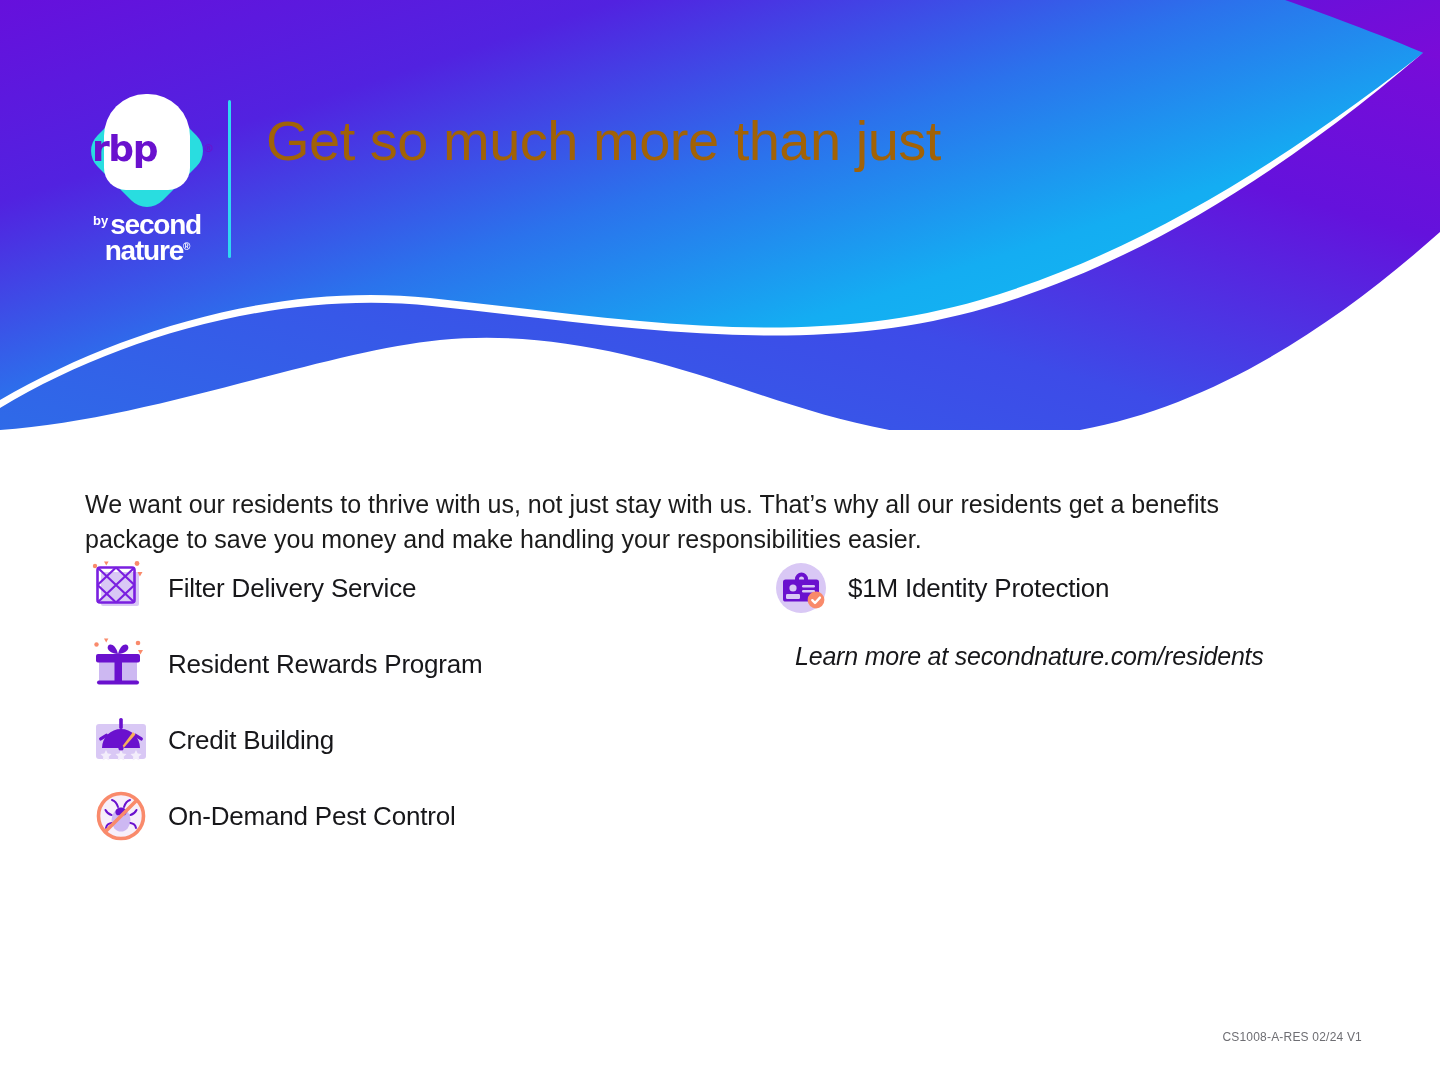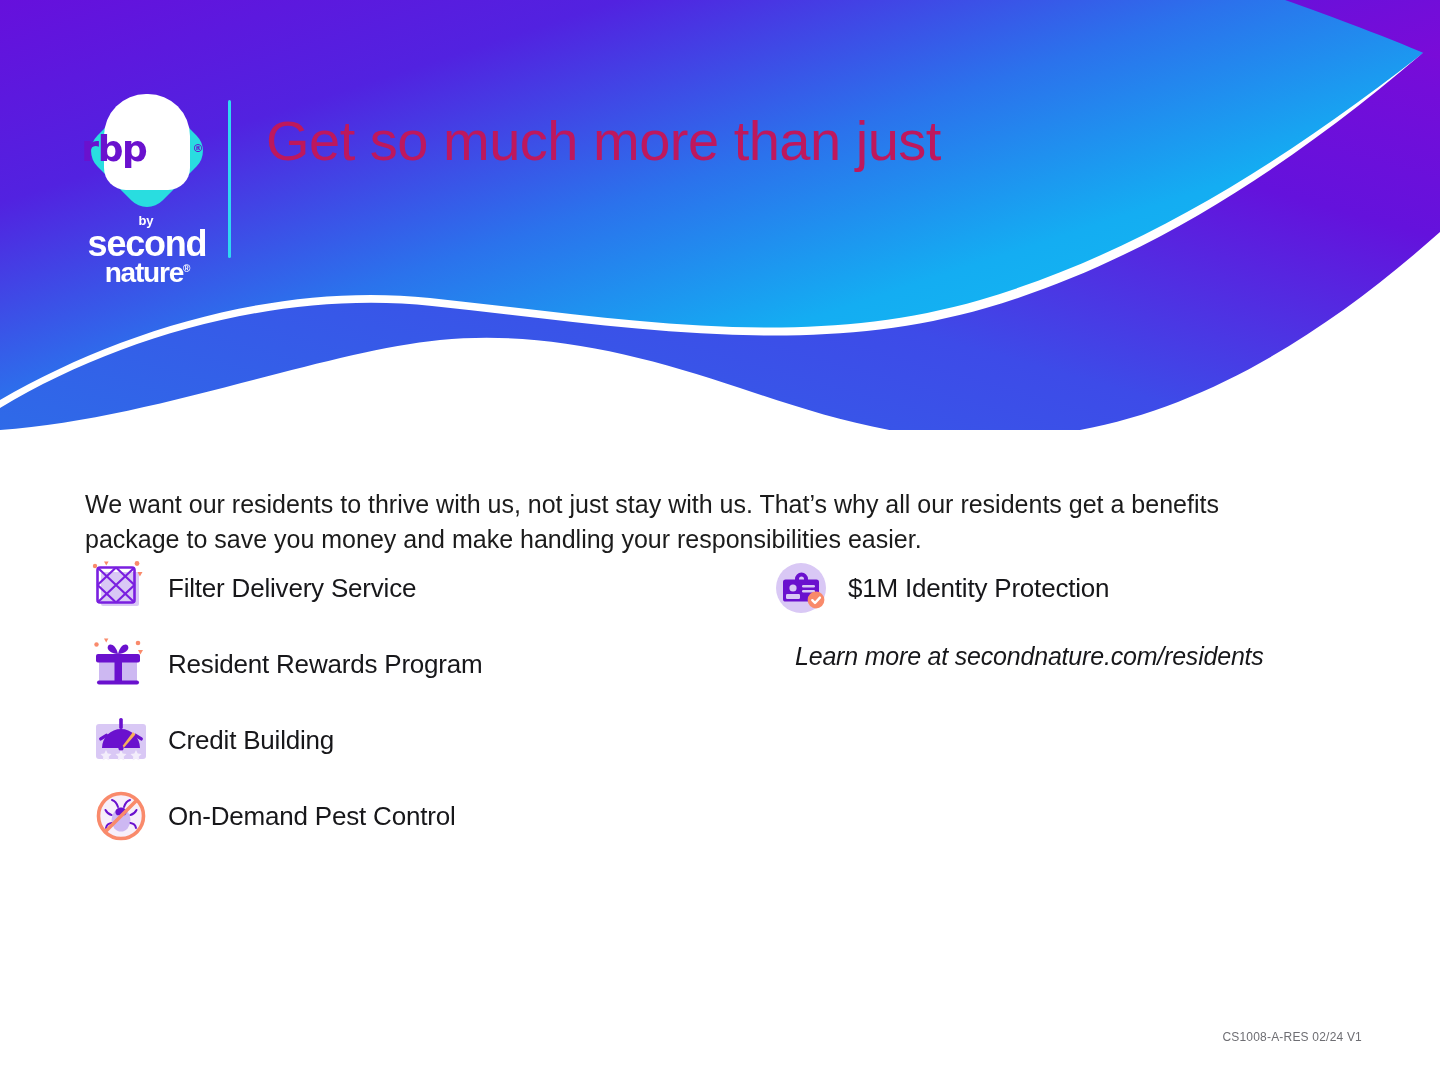--- a/index.html
+++ b/index.html
@@ -29,46 +29,46 @@
     position:absolute;left:12px;top:8px;width:86px;height:86px;
     background:#ffffff;
     border-radius:40px 40px 22px 22px;
   }
   .logo-squircle:before{
     content:"";position:absolute;left:0;top:-10px;width:86px;height:52px;
     background:#fff;border-radius:42px 42px 0 0;
   }
   .logo-rbp{
     position:absolute;left:0;top:0;width:110px;height:104px;
-    display:flex;align-items:center;justify-content:flex-end;
+    display:flex;align-items:center;justify-content:space-between;
     color:#6A11CE;font-weight:700;font-size:36px;letter-spacing:-1.4px;
     font-family:"DejaVu Sans", sans-serif;
     gap:46px;
   }
   .logo-rbp sup{font-size:11px;vertical-align:super;font-weight:700;}
   .logo-by{
     margin-top:6px;text-align:center;color:#fff;line-height:0.92;
   }
   .logo-by .by{
     font-size:13px;font-weight:700;display:inline-block;vertical-align:top;
     margin-right:2px;margin-top:3px;
   }
-  .logo-by .w1{font-size:36px;font-weight:800;letter-spacing:-1.2px;}
+  .logo-by .w1{font-size:28px;font-weight:800;letter-spacing:-1.2px;}
   .logo-by .w2{font-size:28px;font-weight:800;letter-spacing:-1.2px;display:block;}
   .logo-by .w2 sup{font-size:10px;vertical-align:super;}
 
   .divider{
     position:absolute;left:228px;top:100px;width:3px;height:158px;
     background:#2FD8F2;border-radius:2px;
   }
 
   
   .headline{
     position:absolute;left:266px;top:108px;width:1000px;
-    color:#be185d;font-size:56px;line-height:1.18;letter-spacing:-0.5px;
+    color:#a16207;font-size:56px;line-height:1.18;letter-spacing:-0.5px;
   }
   .headline .l1{font-weight:400;display:block;}
   .headline .l2{font-weight:700;display:block;}
 
   
   .intro{
     position:absolute;left:85px;top:462px;width:1215px;
     color:#1B1B1B;font-size:25px;line-height:1.38;font-weight:400;
   }
 

